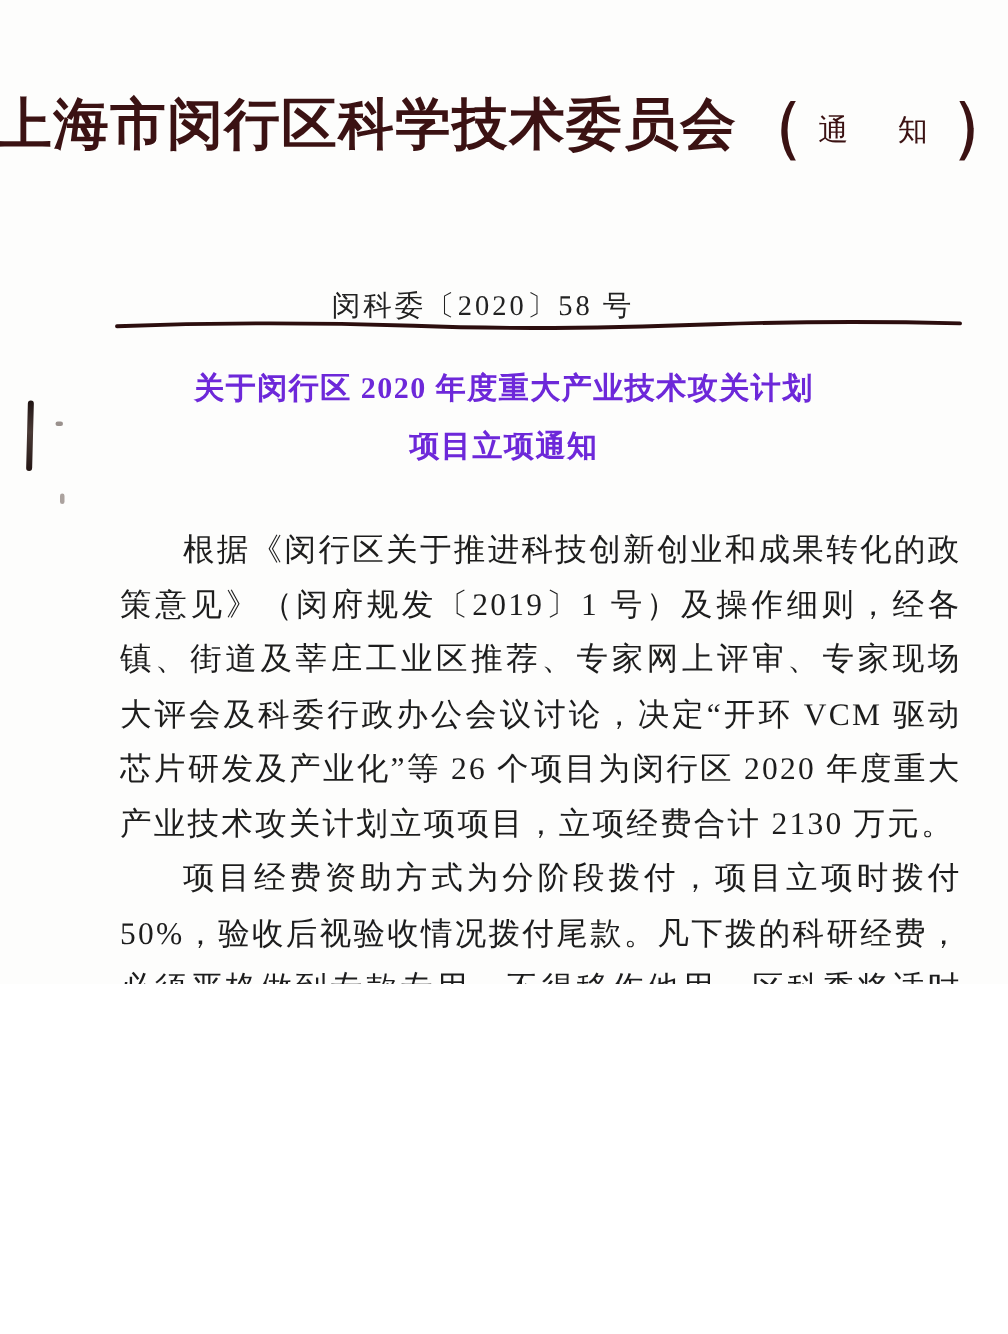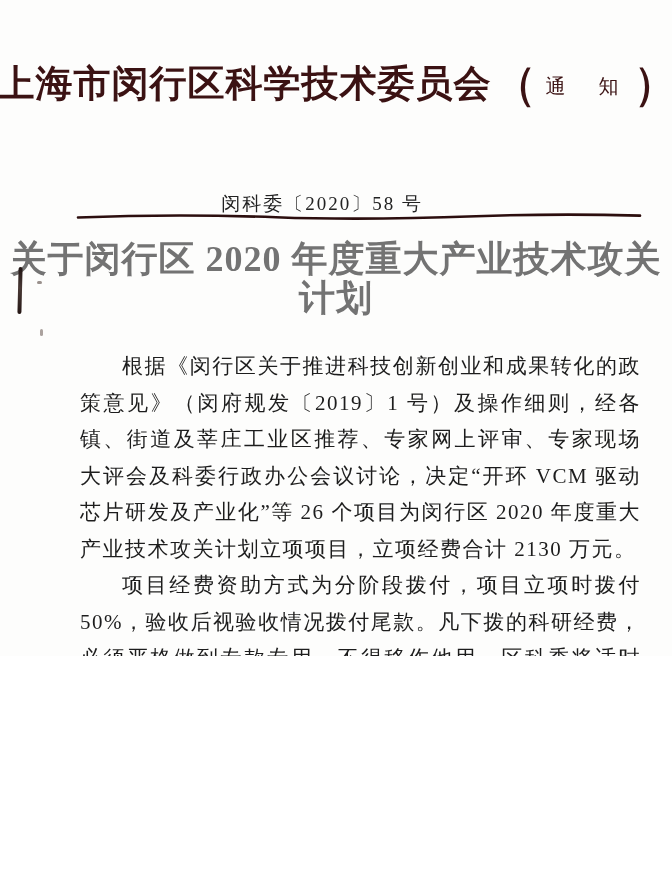--- a/index.html
+++ b/index.html
@@ -77,24 +77,24 @@
   }
 
   
   .title {
     position: absolute;
     top: 240px;
     left: 0;
     width: 672px;
     text-align: center;
     font-weight: 700;
-    font-size: 36px;
+    font-size: 20px;
     line-height: 39px;
     letter-spacing: 1px;
-    color: #737373;
+    color: #6d28d9;
   }
 
   
   .body-text {
     position: absolute;
     top: 348px;
     left: 80px;
     width: 561px;
     font-size: 21px;
     line-height: 36.5px;
@@ -147,20 +147,21 @@
   </div>
 
   <div class="doc-number">闵科委〔2020〕58 号</div>
 
   <svg class="divider" viewBox="0 0 566 12" preserveAspectRatio="none" aria-hidden="true">
     <path d="M2,6.5 C80,3.5 140,4.2 200,6.2 C260,8.6 320,8.2 400,5.2 C470,2.8 520,3.4 564,4.6" fill="none" stroke="#2c0e0e" stroke-width="2.6" stroke-linecap="round"></path>
   </svg>
 
   <div class="title">
     <div>关于闵行区 2020 年度重大产业技术攻关计划</div>
+    <div>项目立项通知</div>
   </div>
 
   <div class="body-text">
     <p class="para">根据《闵行区关于推进科技创新创业和成果转化的政策意见》（闵府规发〔2019〕1 号）及操作细则，经各镇、街道及莘庄工业区推荐、专家网上评审、专家现场大评会及科委行政办公会议讨论，决定“开环 VCM 驱动芯片研发及产业化”等 26 个项目为闵行区 2020 年度重大产业技术攻关计划立项项目，立项经费合计 2130 万元。</p>
     <p class="para">项目经费资助方式为分阶段拨付，项目立项时拨付 50%，验收后视验收情况拨付尾款。凡下拨的科研经费，必须严格做到专款专用，不得移作他用。区科委将适时组织抽查，跟踪项目实施情况，并将在项目完成后组织专家验收。验收结果将作为项目尾款拨付、考核项目承担单位信誉和审查、推荐其后续申报项目资格的重要依据，望各承担单位认真组织实施，按时完成项目考核指标。</p>
 
   </div>
 
   <div class="artifact bar-1"></div>
   <div class="artifact speck-1"></div>

